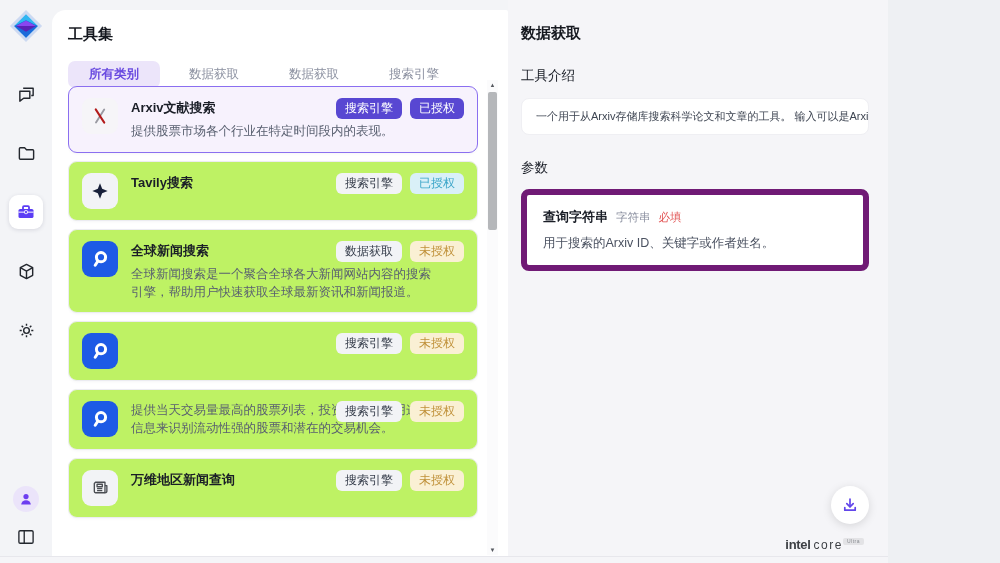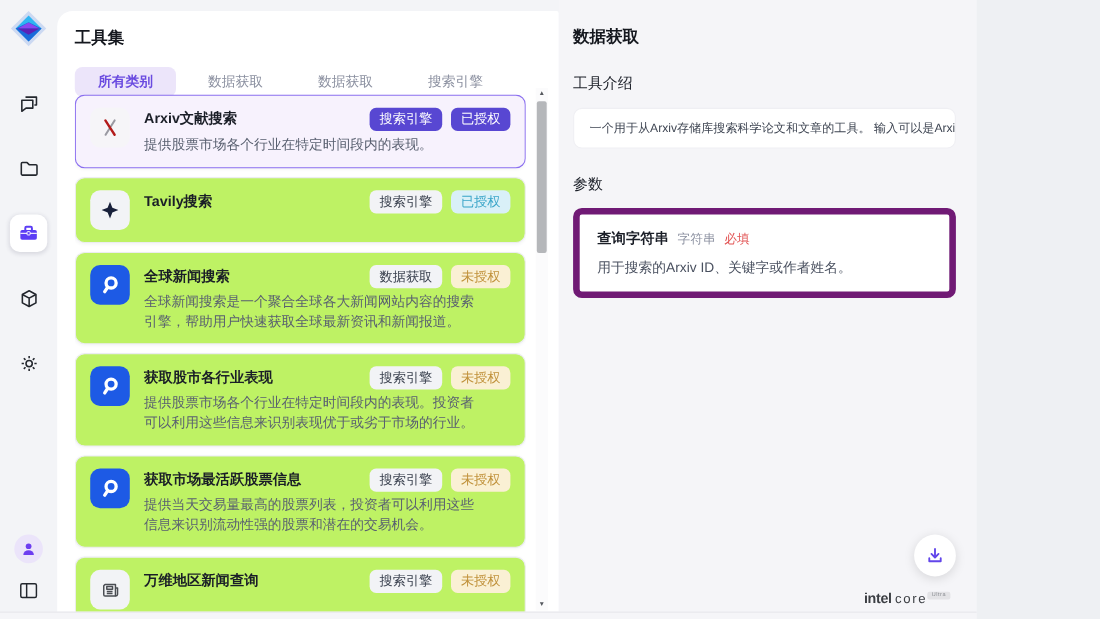--- a/index.html
+++ b/index.html
@@ -208,38 +208,33 @@
       <span class="badge yellow">未授权</span>
     </div>
   </div>
         <div class="card">
     <div class="card-icon icon-bg-blue">
             <svg width="20" height="20" viewBox="0 0 20 20" fill="none">
               <circle cx="11" cy="8.2" r="4.6" stroke="#ffffff" stroke-width="3"></circle>
               <line x1="7.8" y1="12.2" x2="5.2" y2="16.2" stroke="#ffffff" stroke-width="3" stroke-linecap="round"></line>
             </svg>
           </div>
-    <div class="card-body">
-      <div class="card-title">获取股市各行业表现</div>
-      <div class="card-desc">提供股票市场各个行业在特定时间段内的表现。投资者可以利用这些信息来识别表现优于或劣于市场的行业。</div>
-    </div>
     <div class="card-badges">
       <span class="badge gray">搜索引擎</span>
       <span class="badge yellow">未授权</span>
     </div>
   </div>
         <div class="card">
     <div class="card-icon icon-bg-blue">
             <svg width="20" height="20" viewBox="0 0 20 20" fill="none">
               <circle cx="11" cy="8.2" r="4.6" stroke="#ffffff" stroke-width="3"></circle>
               <line x1="7.8" y1="12.2" x2="5.2" y2="16.2" stroke="#ffffff" stroke-width="3" stroke-linecap="round"></line>
             </svg>
           </div>
     <div class="card-body">
-      <div class="card-title">获取市场最活跃股票信息</div>
       <div class="card-desc">提供当天交易量最高的股票列表，投资者可以利用这些信息来识别流动性强的股票和潜在的交易机会。</div>
     </div>
     <div class="card-badges">
       <span class="badge gray">搜索引擎</span>
       <span class="badge yellow">未授权</span>
     </div>
   </div>
         <div class="card">
     <div class="card-icon icon-bg-light">
             <svg width="19" height="19" viewBox="0 0 20 20" fill="none" stroke="#4a4d53" stroke-width="1.4" stroke-linejoin="round">

